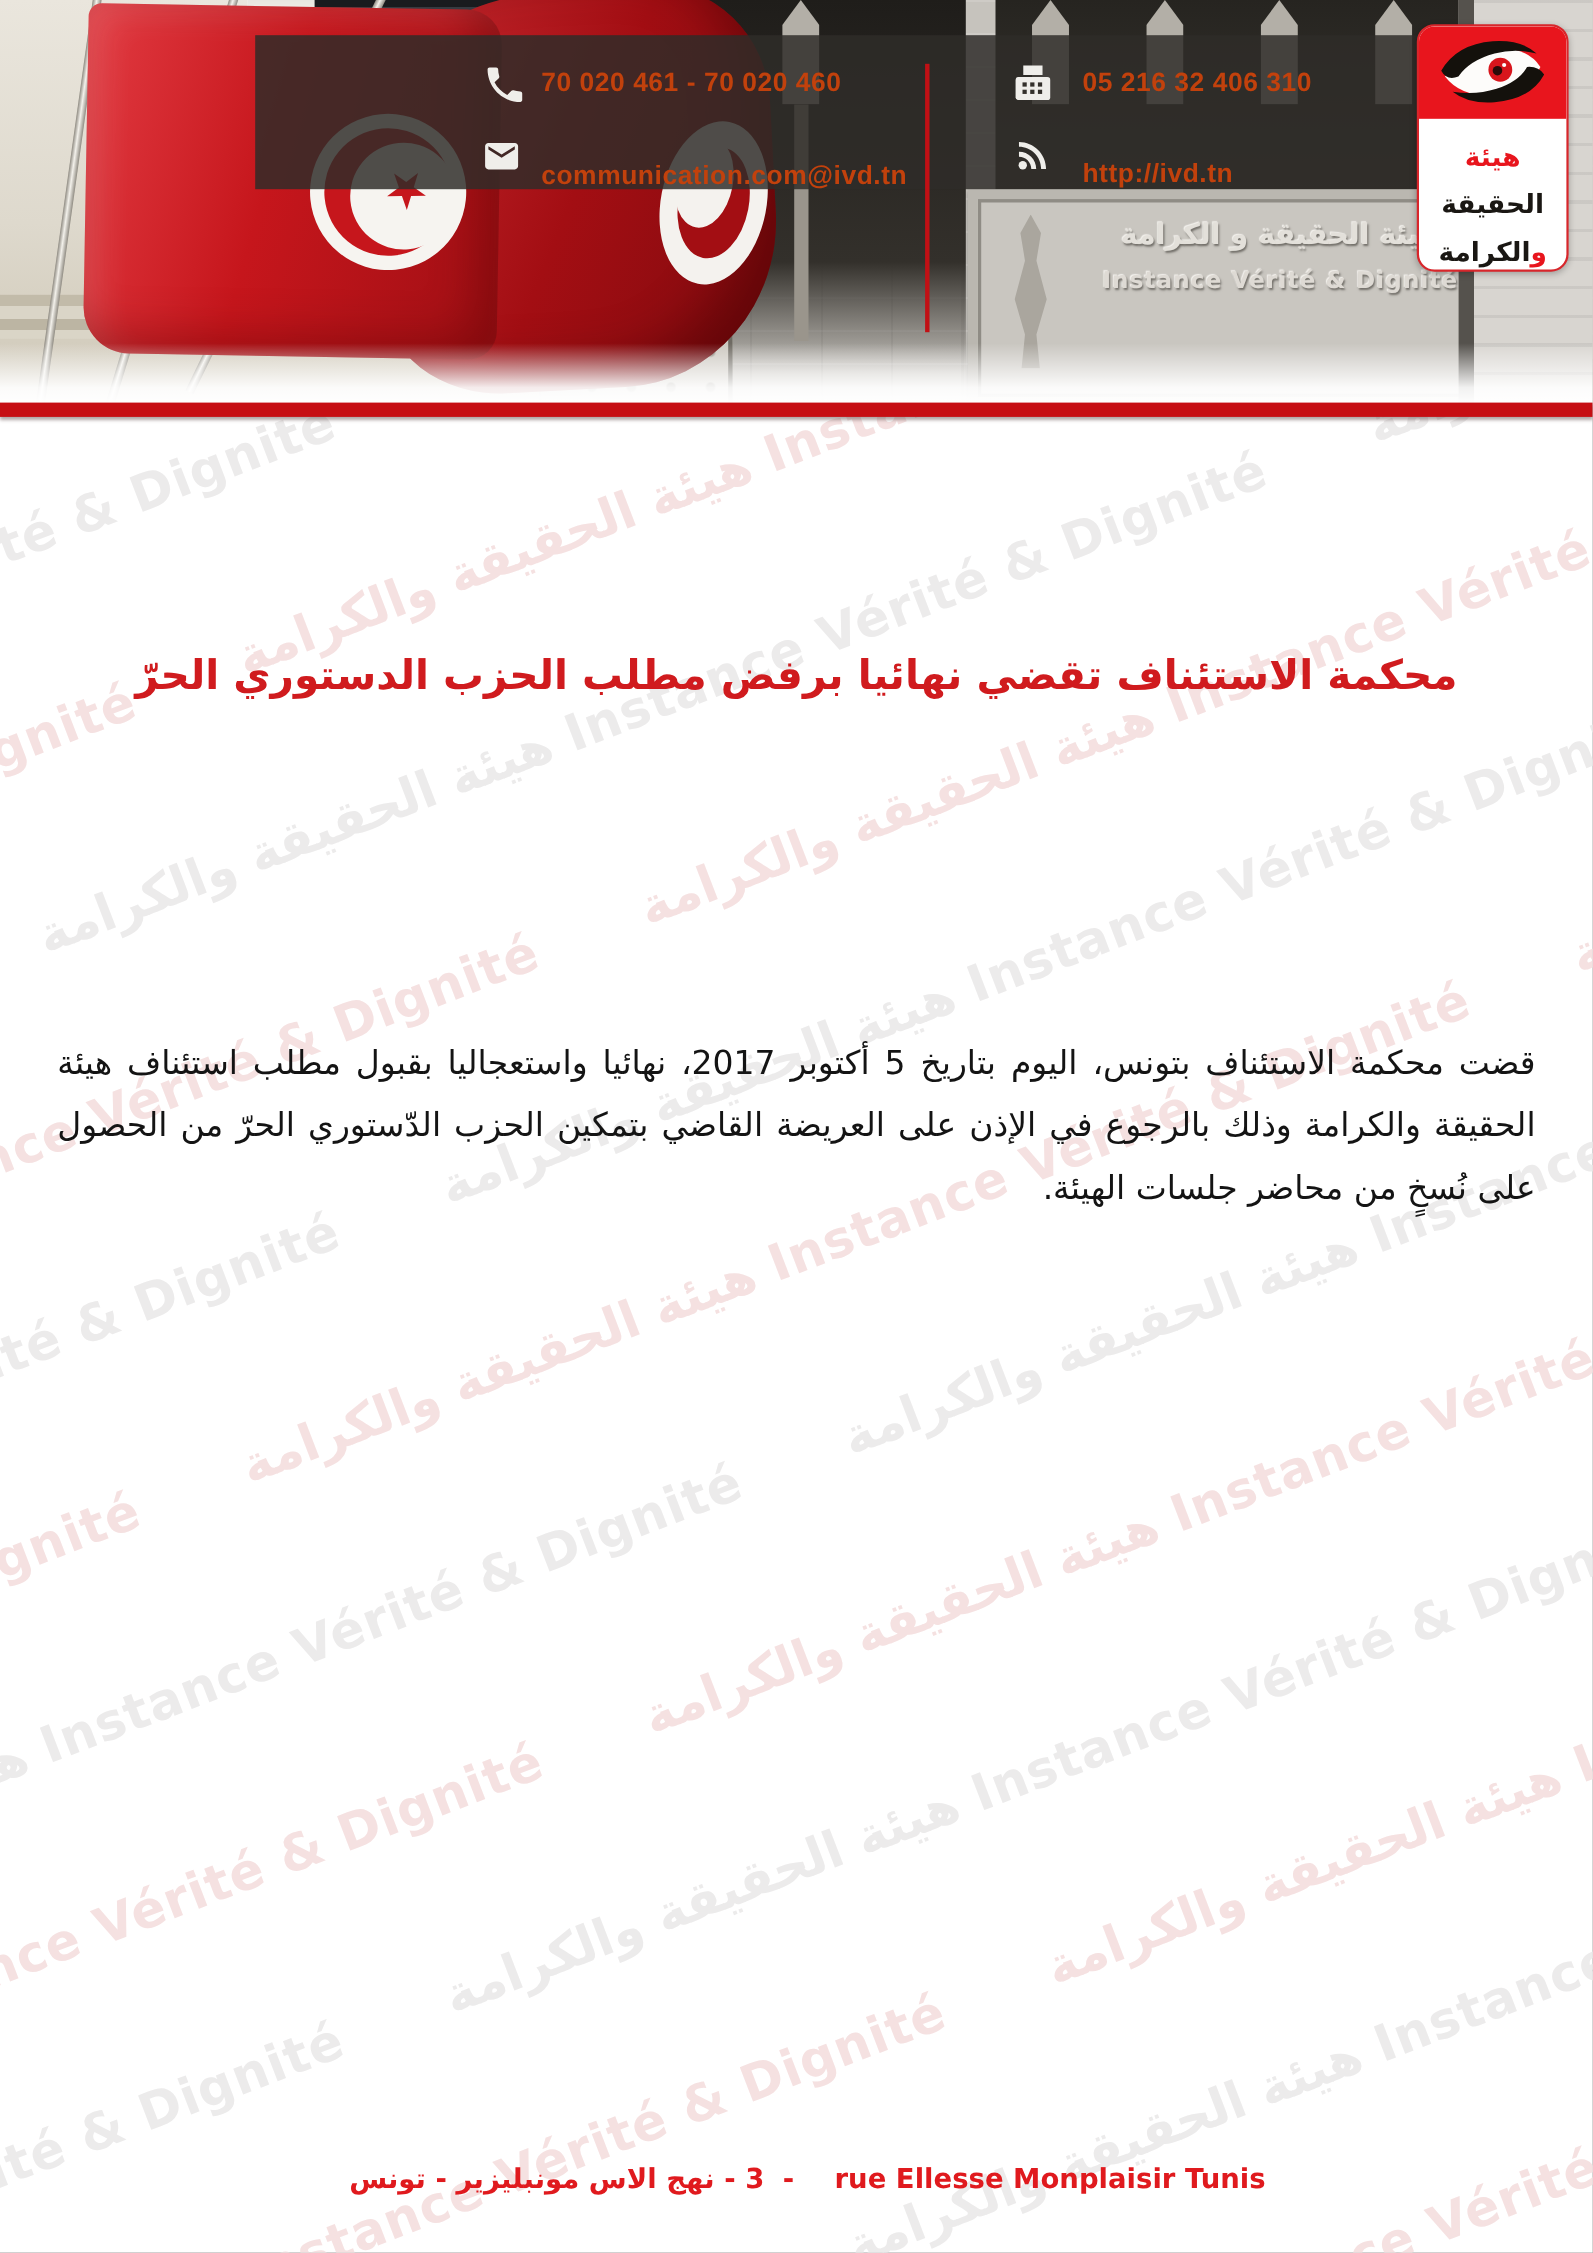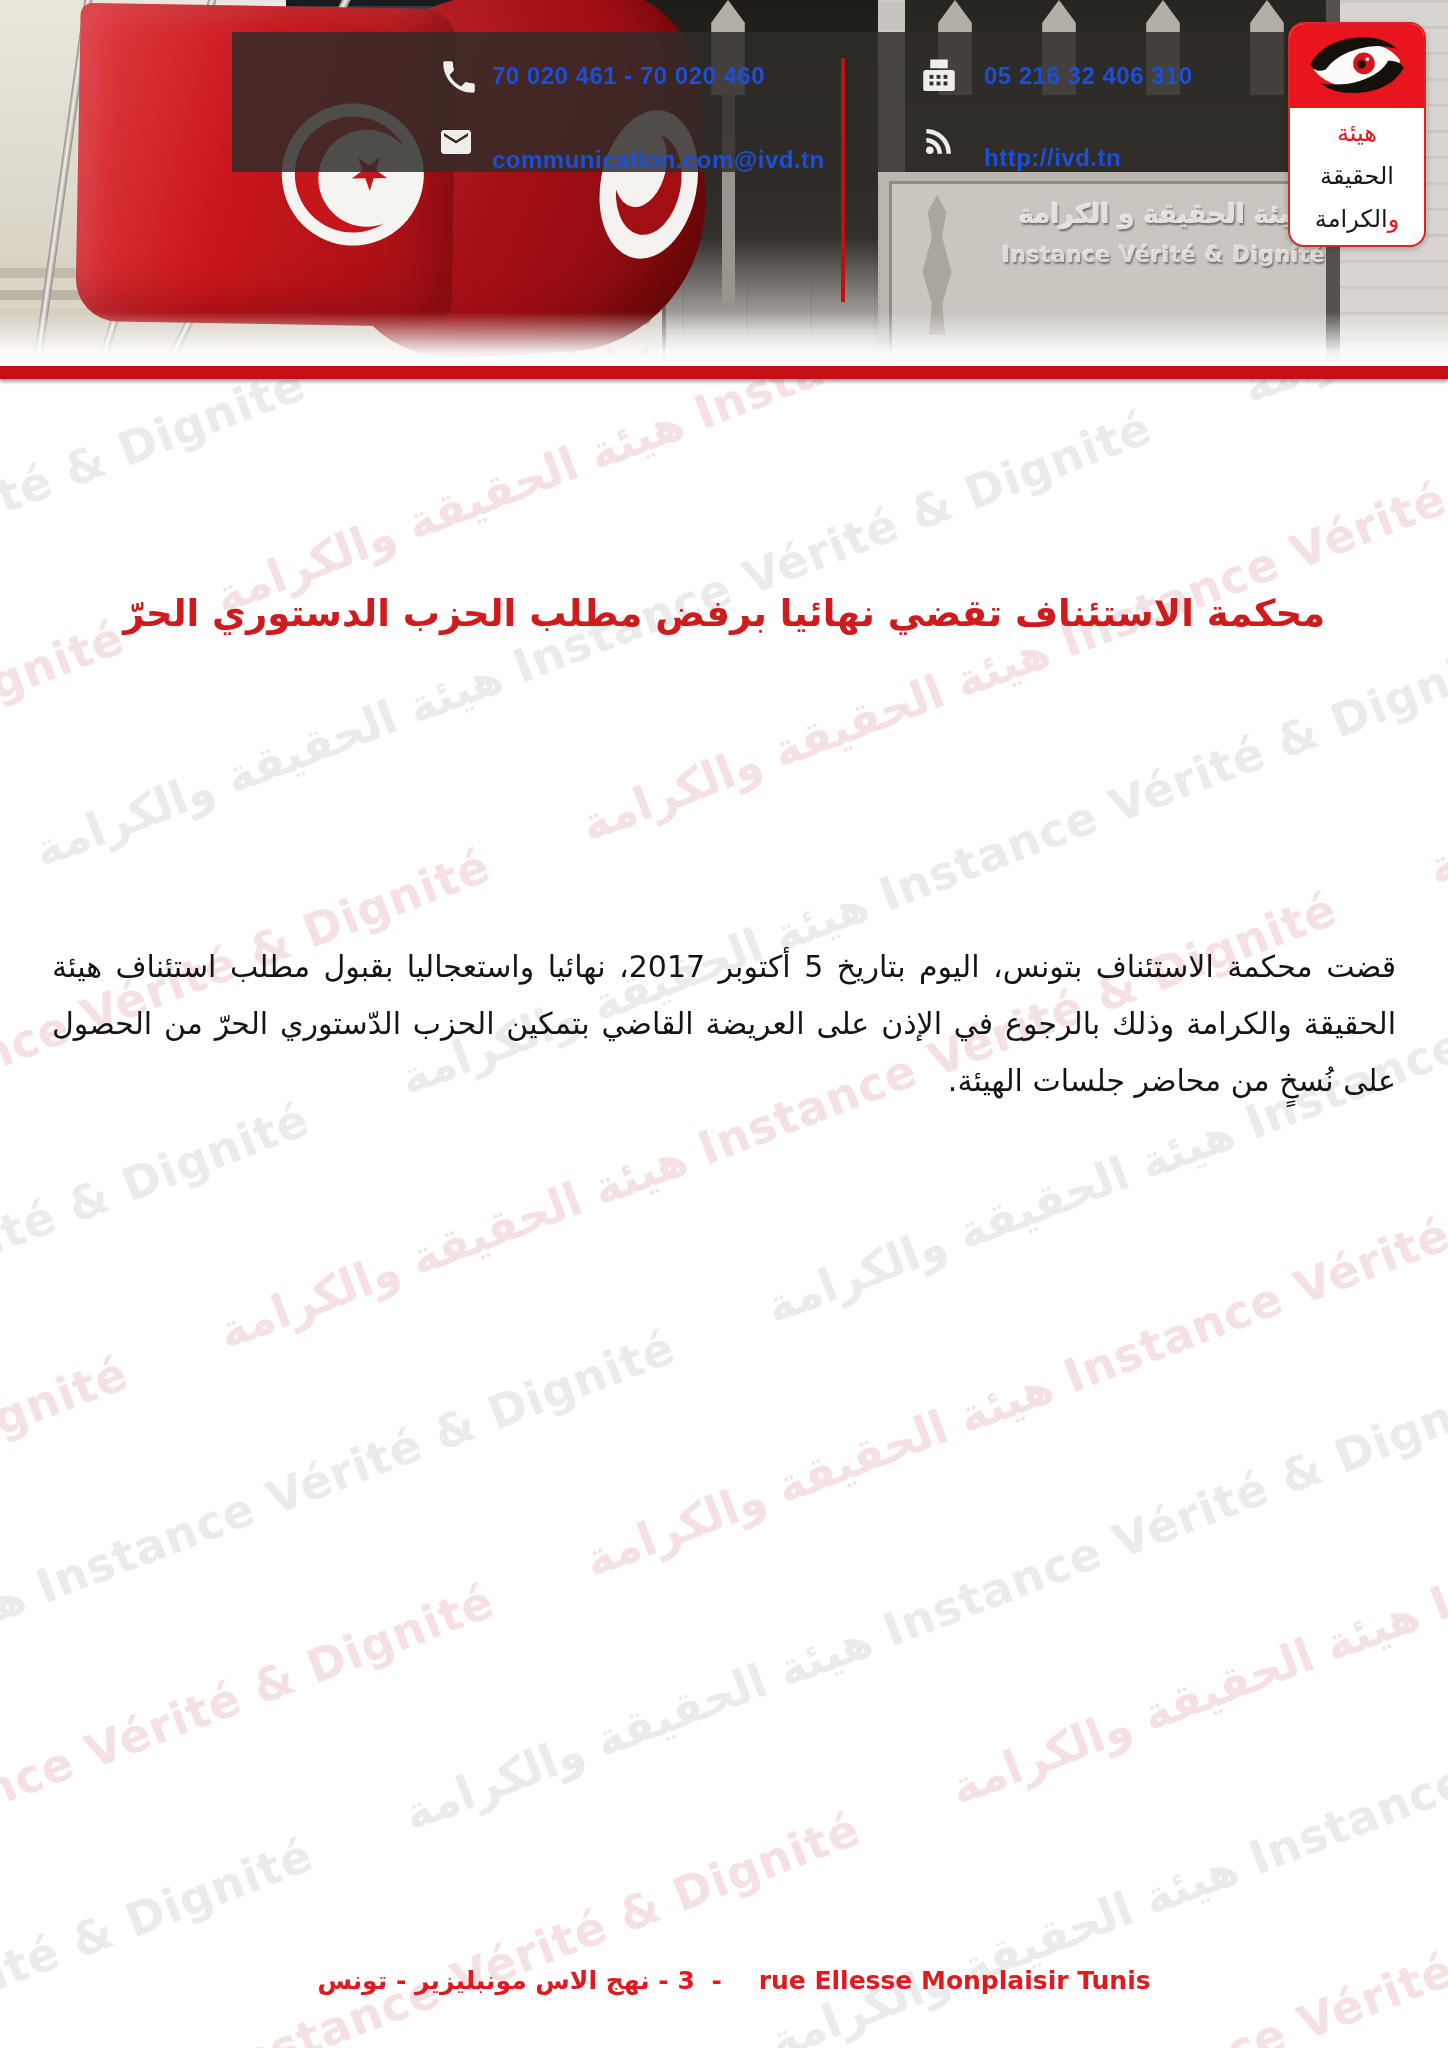--- a/index.html
+++ b/index.html
@@ -72,29 +72,29 @@
   .crescent{position:absolute;left:13px;top:13px;width:116px;height:116px;border-radius:50%;background:#c6161c;}
   .crescent::after{content:"";position:absolute;left:24px;top:9px;width:97px;height:97px;border-radius:50%;background:#f6f4f0;}
   .star{position:absolute;left:66px;top:36px;font-size:46px;color:#c6161c;transform:rotate(18deg);}
   .photo-fade{position:absolute;left:0;bottom:0;width:100%;height:56px;
               background:linear-gradient(180deg,rgba(255,255,255,0),rgba(255,255,255,.92) 72%,#fff);}
 
   
   .contact-bar{position:absolute;left:232px;top:32px;width:1065px;height:140px;
                background:rgba(47,44,41,.84);z-index:3;}
   .c-icon{position:absolute;}
-  .c-text{position:absolute;color:#1d4ed8;font-size:24px;font-weight:bold;
+  .c-text{position:absolute;color:#c2410c;font-size:24px;font-weight:bold;
           font-family:"Liberation Sans","DejaVu Sans",sans-serif;letter-spacing:.5px;white-space:nowrap;}
   .red-rule{position:absolute;left:609px;top:26px;width:4px;height:244px;background:#c11015;}
 
   
   .logo-card{position:absolute;left:1288px;top:22px;width:134px;height:221px;background:#fff;
              border:2px solid #d8262b;border-radius:16px;z-index:4;box-shadow:0 2px 6px rgba(0,0,0,.25);overflow:hidden;}
   .logo-top{height:84px;background:#e8151d;display:flex;align-items:center;justify-content:center;}
-  .logo-words{padding-top:4px;text-align:center;direction:rtl;font-weight:normal;font-size:24px;line-height:43px;color:#1a1713;}
+  .logo-words{padding-top:14px;text-align:center;direction:rtl;font-weight:bold;font-size:24px;line-height:43px;color:#1a1713;}
   .lred{color:#e8151d;}
 
   
   .red-band{position:absolute;left:0;top:366px;width:1448px;height:13px;background:#c60e13;
             box-shadow:0 3px 3px rgba(95,75,75,.5);z-index:3;}
   .balagh{position:absolute;left:420px;top:242px;width:320px;text-align:center;z-index:5;
           font-size:150px;line-height:1.4;font-weight:bold;color:#c90f15;
           text-shadow:0 0 10px rgba(255,255,255,.95),3px 4px 3px rgba(120,20,20,.35);}
 
   

